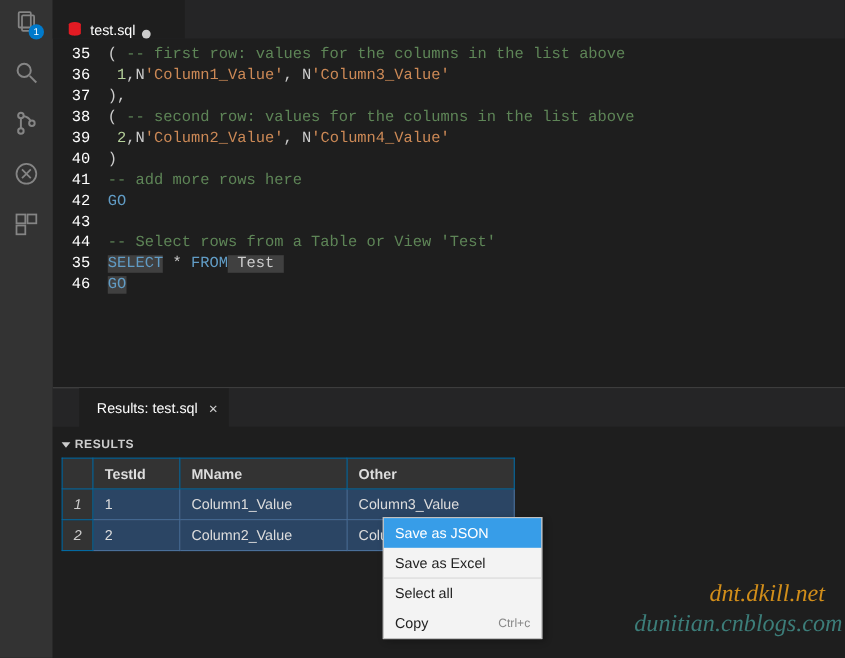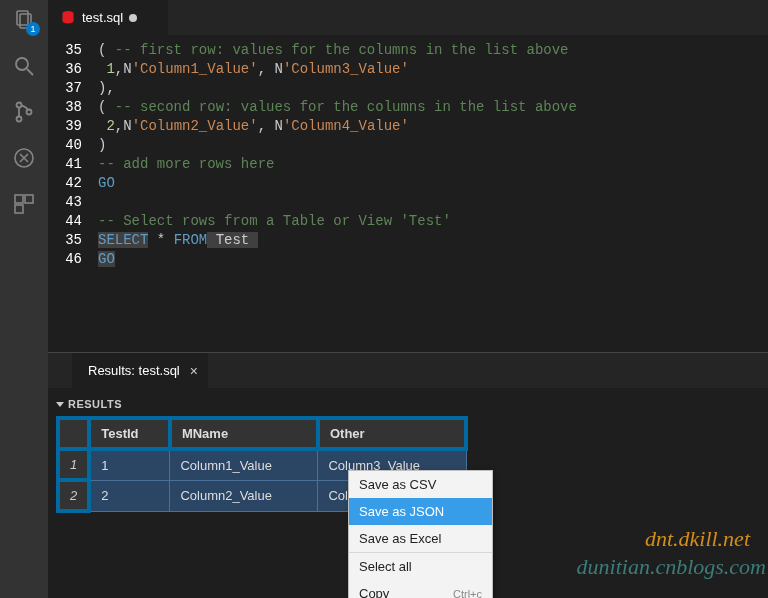--- a/index.html
+++ b/index.html
@@ -36,21 +36,21 @@
     .main {
       position: absolute; left: 48px; top: 0; right: 0; bottom: 0;
       display: flex; flex-direction: column;
     }
     .tab-bar {
       height: 35px; background: #252526;
       display: flex; align-items: stretch;
     }
     .tab {
       background: #1e1e1e;
-      display: flex; align-items: center;
+      display: flex; align-items: flex-end;
       padding: 0 12px; gap: 6px;
       min-width: 120px;
       color: #fff;
       font-size: 13px;
     }
     .tab .file-icon {
       width: 16px; height: 16px;
       color: #e31b23;
       display: flex; align-items: center; justify-content: center;
     }
@@ -119,21 +119,21 @@
       border-left: 4px solid transparent;
       border-right: 4px solid transparent;
       border-top: 5px solid #ccc;
     }
     .grid {
       border-collapse: collapse;
       width: 412px;
       font-size: 13px;
     }
     .grid th, .grid td {
-      border: 4px solid #0369a1;
+      border: 1px solid #0369a1;
       padding: 6px 10px;
       text-align: left;
       color: #ddd;
     }
     .grid th {
       background: #333; font-weight: 600;
     }
     .grid th.corner { background: #333; width: 26px; }
     .grid td.rownum {
       background: #333; color: #ccc; text-align: center;
@@ -285,23 +285,20 @@
               <td class="selcell">Column2_Value</td>
               <td class="selcell">Column4_Value</td>
             </tr>
           </tbody>
         </table>
     </div>
   </div>
 </div>
 
 <div class="context-menu" id="ctx">
-    <div class="cm-item">
-      <span>Save as CSV</span>
-    </div>
     <div class="cm-item active">
       <span>Save as JSON</span>
     </div>
     <div class="cm-item">
       <span>Save as Excel</span>
     </div>
     <div class="cm-sep"></div>
     <div class="cm-item">
       <span>Select all</span>
     </div>

